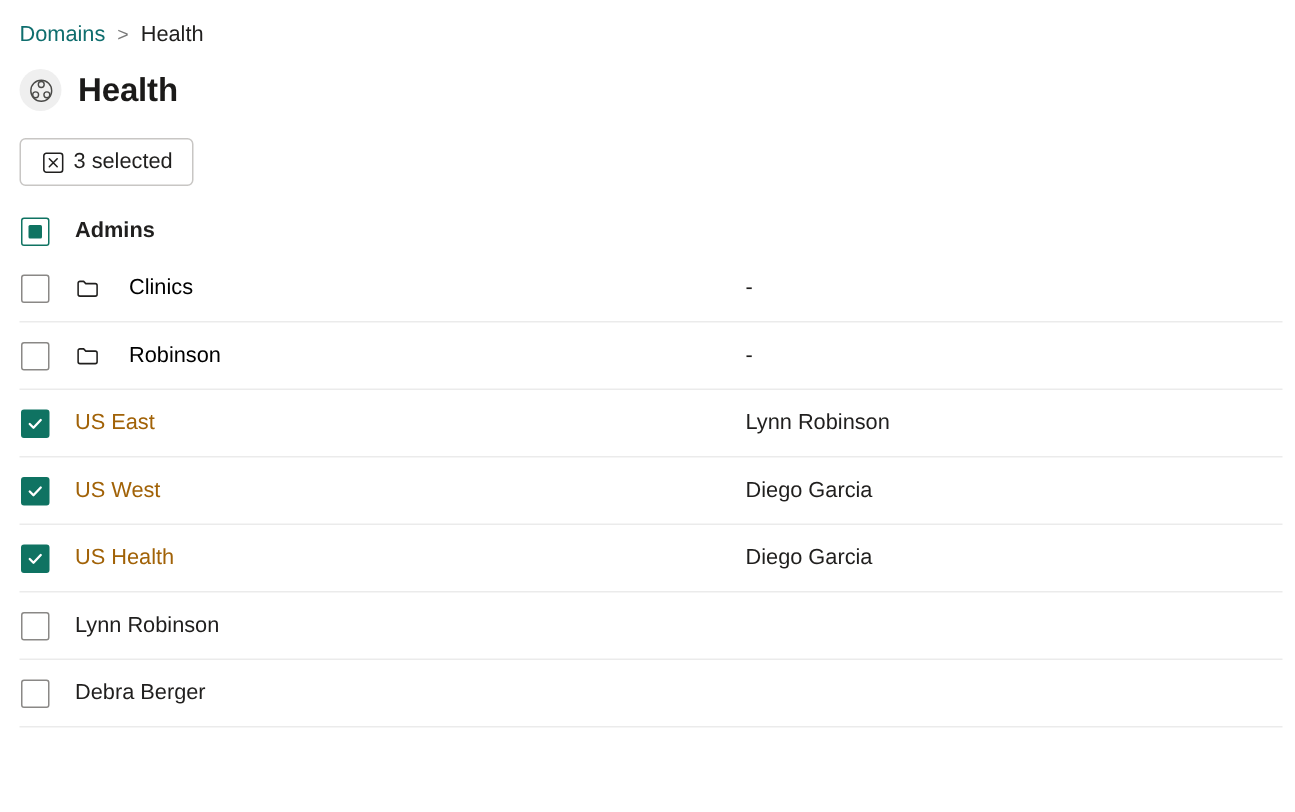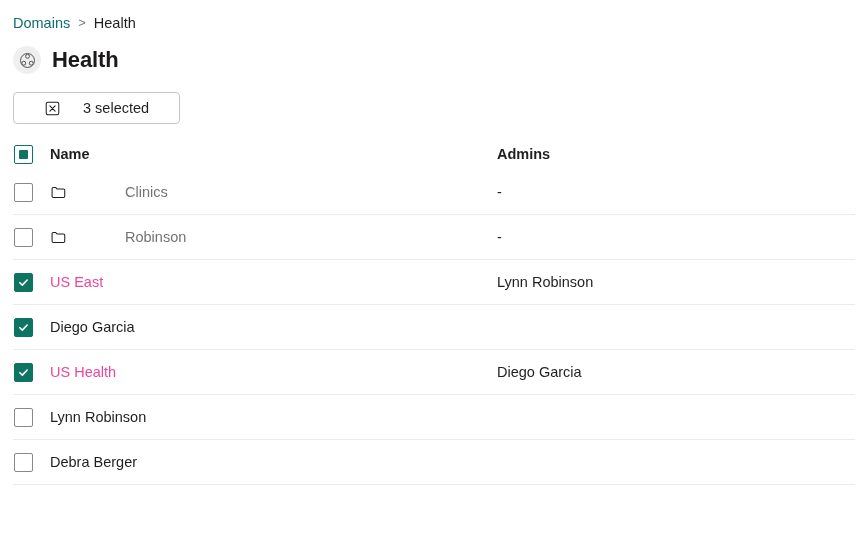--- a/index.html
+++ b/index.html
@@ -78,23 +78,23 @@
     display: flex;
     align-items: center;
     gap: 6px;
     padding-left: 13px;
     margin-top: 14px;
     height: 34px;
   }
   .tb-btn {
     display: inline-flex;
     align-items: center;
-    gap: 22px;
+    gap: 5px;
     height: 32px;
-    padding: 0 30px;
+    padding: 0 13px;
     font-size: 14.5px;
     color: #201f1e;
     background: transparent;
     border: 1px solid transparent;
     border-radius: 4px;
     cursor: pointer;
     white-space: nowrap;
     font-family: "Liberation Sans", sans-serif;
   }
   .tb-btn.bordered {
@@ -154,25 +154,25 @@
   }
   .row.header .cell-name,
   .row.header .cell-admins {
     font-weight: bold;
     font-size: 14.5px;
     color: #201f1e;
   }
 
   .name-text {
     font-size: 14.5px;
-    color: #ec4899;
+    color: #a16207;
     line-height: 18px;
     white-space: nowrap;
   }
-  .name-text.muted { color: #737373; margin-left: 39px; }
+  .name-text.muted { color: #000000; }
 
   .folder-slot {
     width: 36px;
     flex: 0 0 36px;
     display: flex;
     align-items: center;
   }
 
   
   .cb {
@@ -248,23 +248,20 @@
   </div>
 
   <div class="table">
 
     <div class="row header">
       <div class="cell-check">
         <span class="cb indeterminate">
           <span class="dash-sq"></span>
         </span>
       </div>
-      <div class="cell-name">
-        <span>Name</span>
-      </div>
       <div class="cell-admins">
         <span>Admins</span>
       </div>
     </div>
 
     <div id="rows-container">
         <div class="row">
           <div class="cell-check">
             <span class="cb"></span>
           </div>
@@ -306,20 +303,23 @@
           <div class="cell-admins">Lynn Robinson</div>
         </div>
         <div class="row">
           <div class="cell-check">
             <span class="cb checked">
               <svg class="tick" viewBox="0 0 12 12" fill="none" aria-hidden="true">
                 <path d="M2 6.2 L4.7 8.9 L10 3.3" stroke="#ffffff" stroke-width="1.7" stroke-linecap="round" stroke-linejoin="round"></path>
               </svg>
             </span>
           </div>
+          <div class="cell-name">
+            <span class="name-text">US West</span>
+          </div>
           <div class="cell-admins">Diego Garcia</div>
         </div>
         <div class="row">
           <div class="cell-check">
             <span class="cb checked">
               <svg class="tick" viewBox="0 0 12 12" fill="none" aria-hidden="true">
                 <path d="M2 6.2 L4.7 8.9 L10 3.3" stroke="#ffffff" stroke-width="1.7" stroke-linecap="round" stroke-linejoin="round"></path>
               </svg>
             </span>
           </div>

